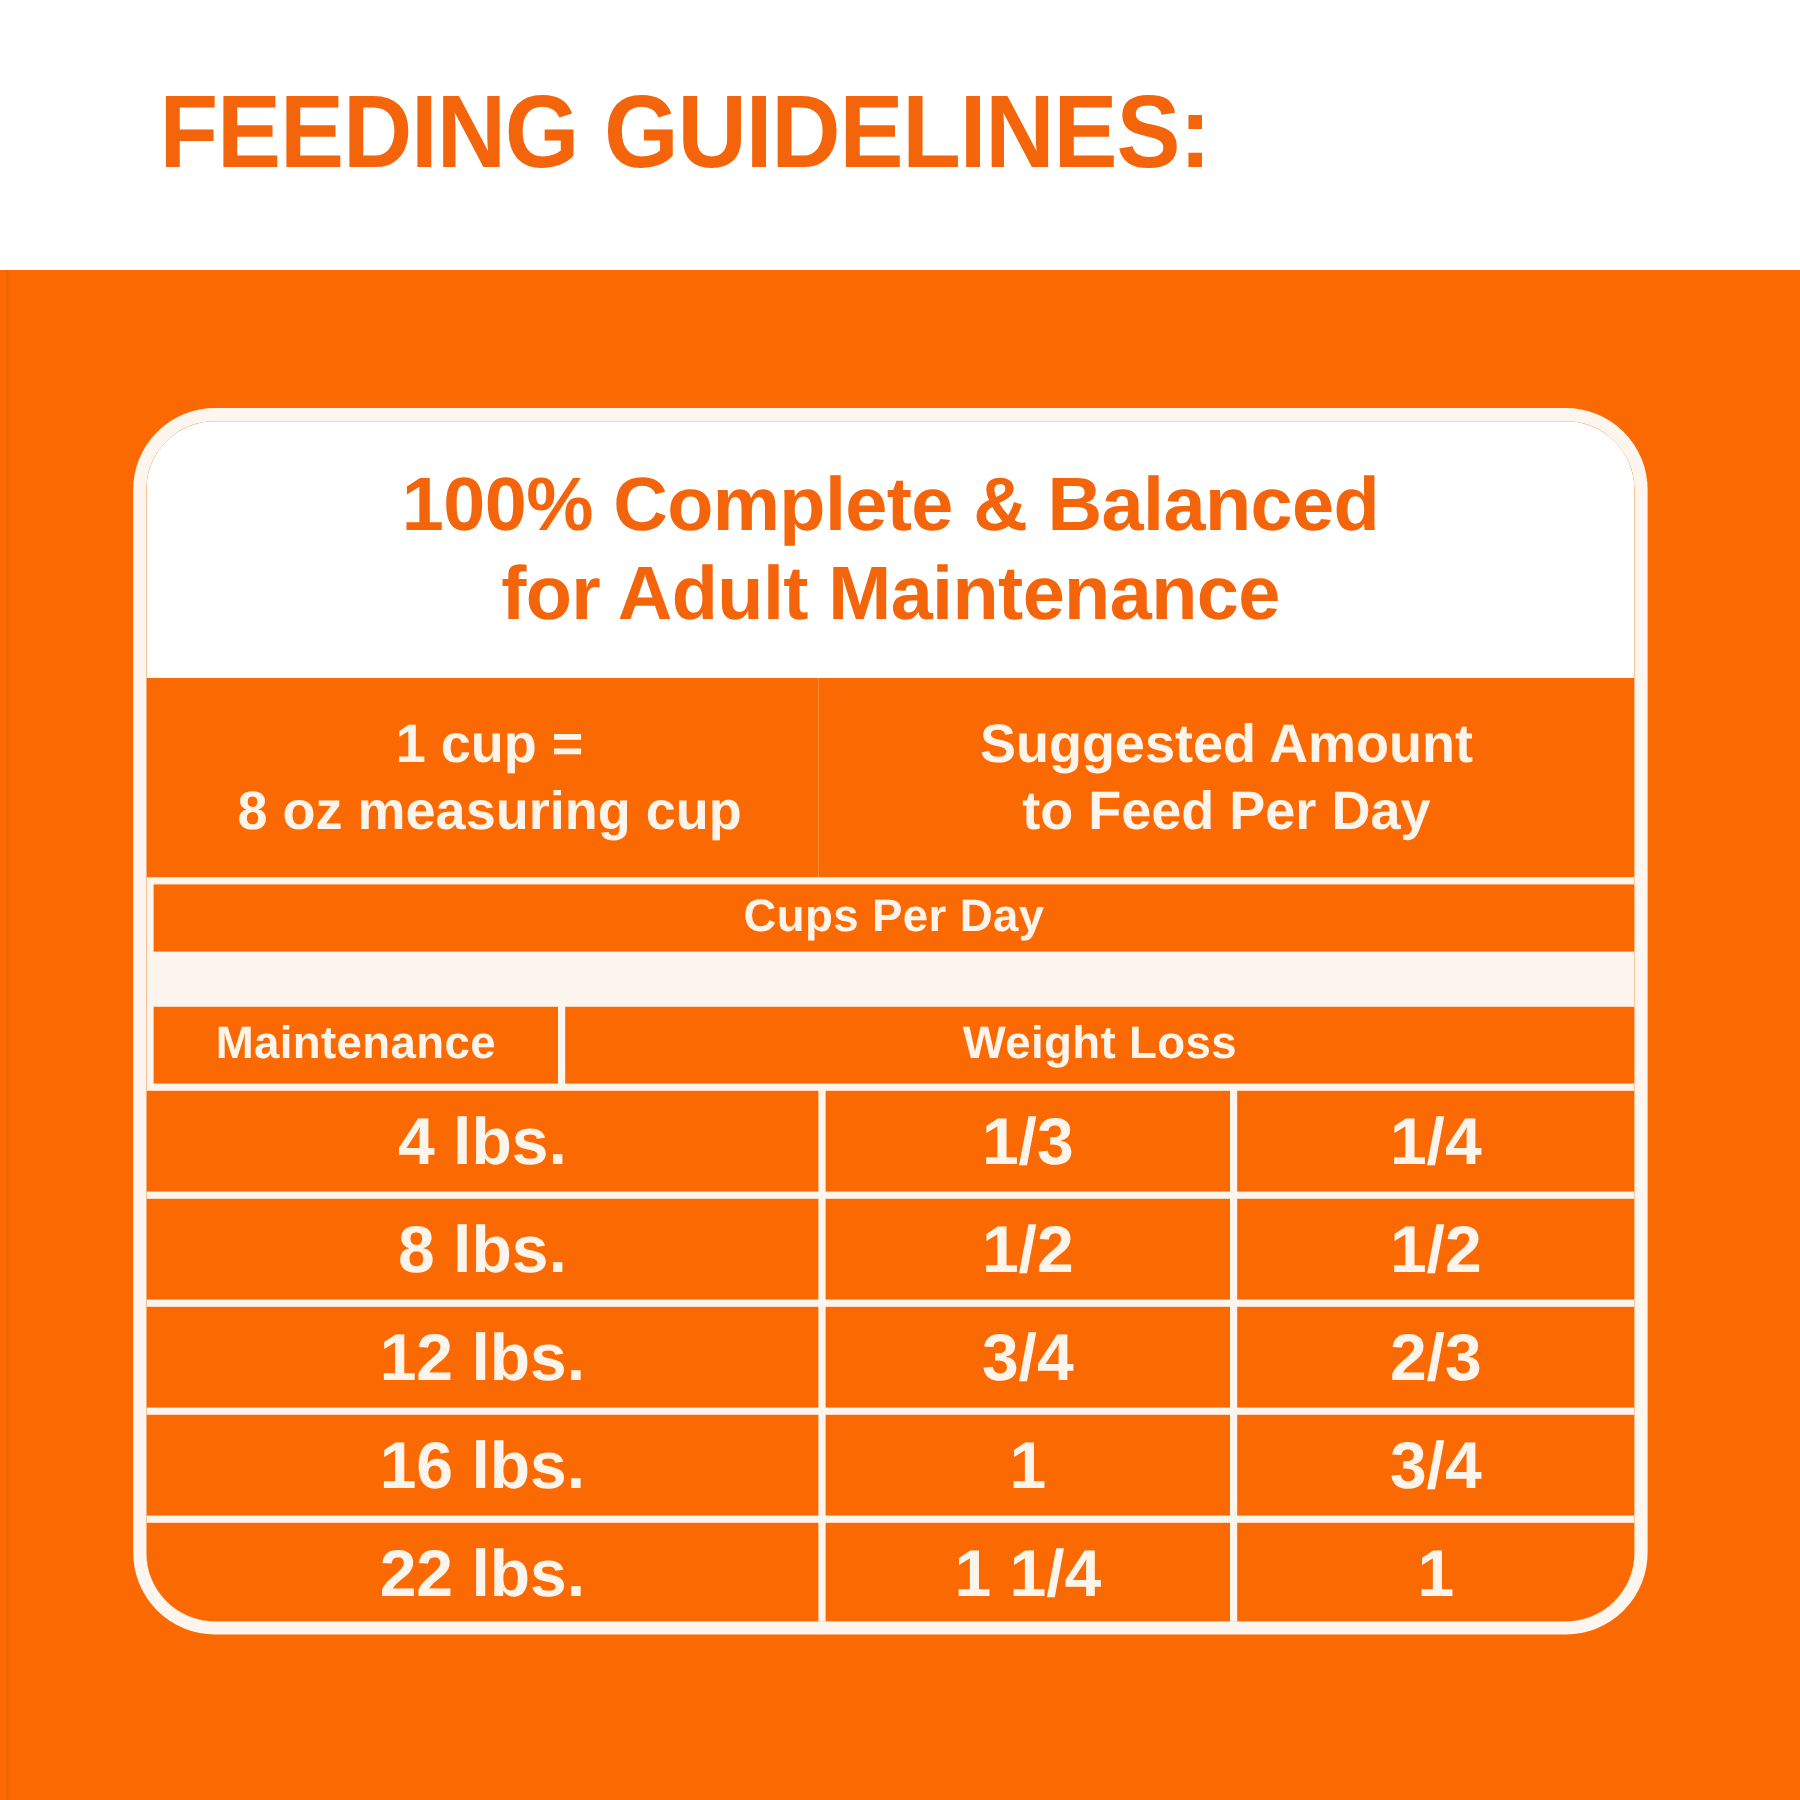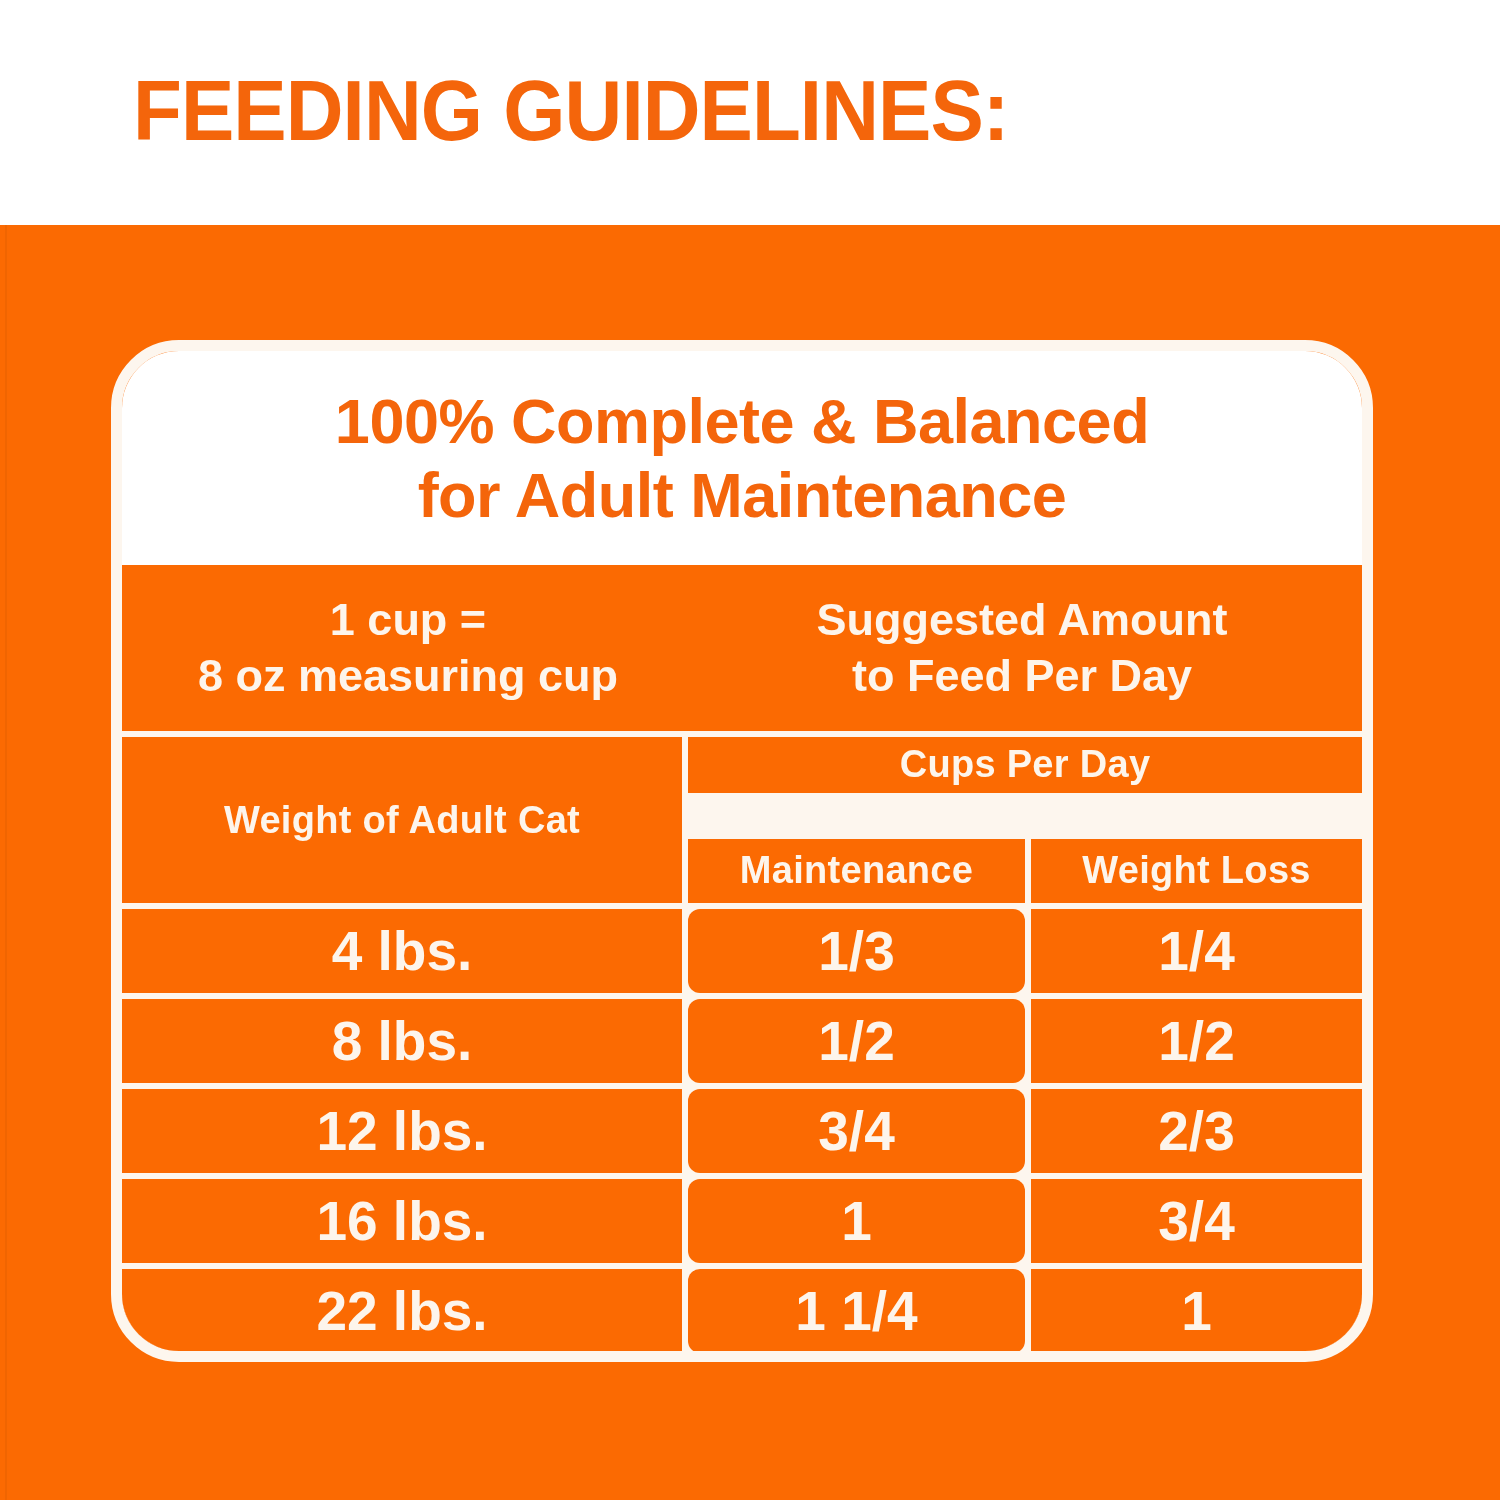--- a/index.html
+++ b/index.html
@@ -162,21 +162,21 @@
     margin-top: 6px;
   }
   .cell-maint { width: 337px; font-size: 38px; letter-spacing: 0.3px; }
   .cell-wloss { flex: 1; margin-left: 6px; font-size: 38px; letter-spacing: 0.3px; }
 
   
   .row-data { height: 84px; margin-bottom: 6px; }
   .row-data:last-child { margin-bottom: 0; }
   .row-data .cell { height: 84px; font-size: 55px; }
   .c-weight { width: 560px; }
-  .c-maint  { width: 337px; margin-left: 6px; border-radius: 12px; }
+  .c-maint  { width: 337px; margin-left: 6px; }
   .c-loss   { flex: 1; margin-left: 6px; }
 </style>
 </head>
 <body>
 
 <div class="page">
 
   <div class="banner">
     <div class="banner-title">FEEDING GUIDELINES:</div>
   </div>
@@ -203,21 +203,20 @@
         </div>
         <div class="cell cell-sugg">
           <div>
             <div>Suggested Amount</div>
             <div>to Feed Per Day</div>
           </div>
         </div>
       </div>
 
       <div class="head-block">
-        <div class="cell cell-weightcat">Weight of Adult Cat</div>
         <div class="head-right">
           <div class="cell cell-cupsperday">Cups Per Day</div>
           <div class="head-sub">
             <div class="cell cell-maint">Maintenance</div>
             <div class="cell cell-wloss">Weight Loss</div>
           </div>
         </div>
       </div>
 
       <div class="row row-data">

